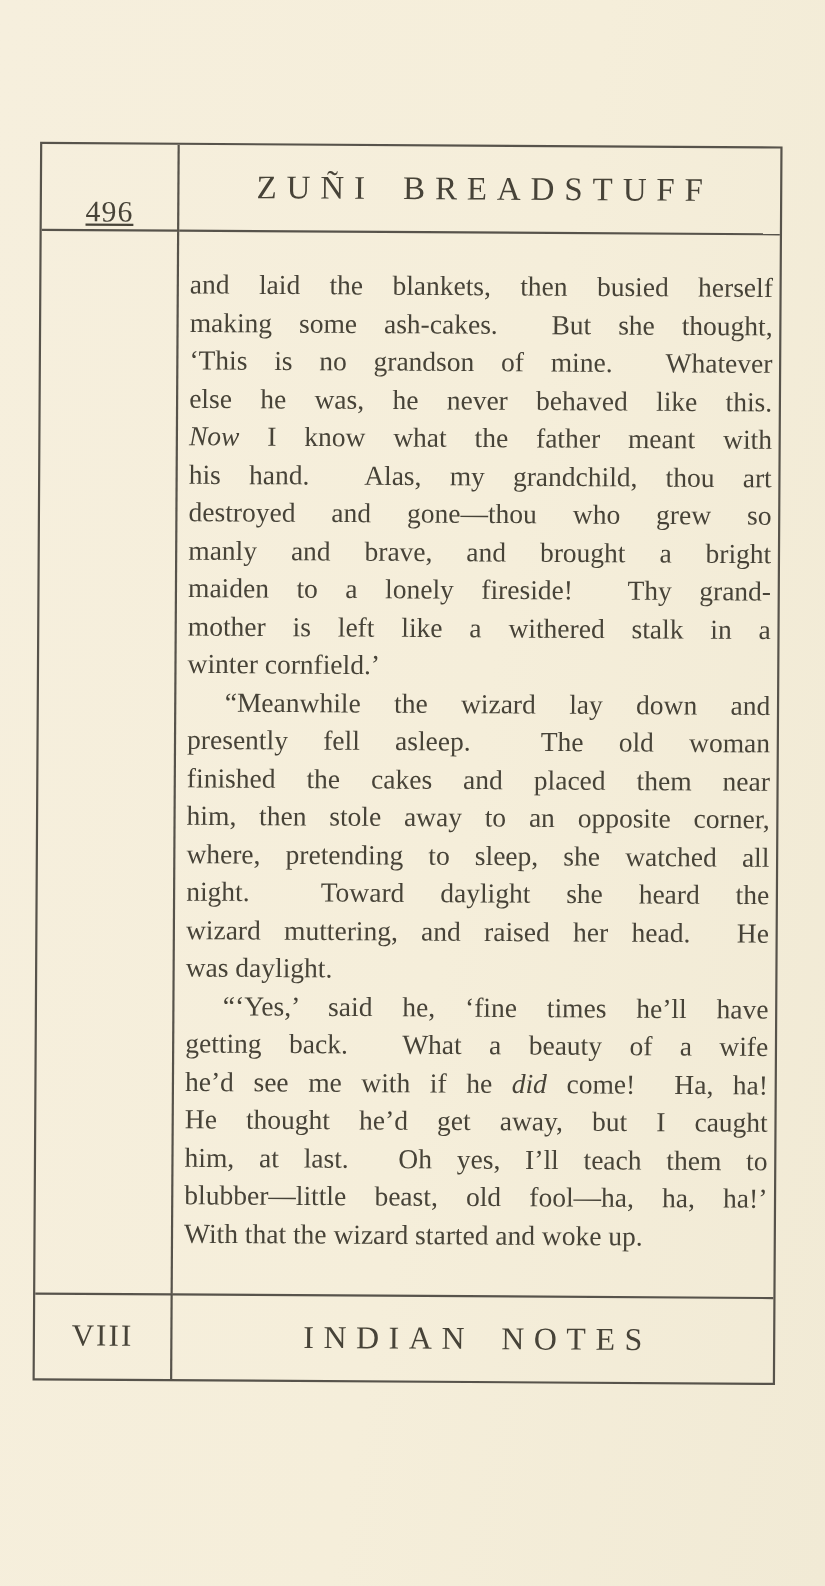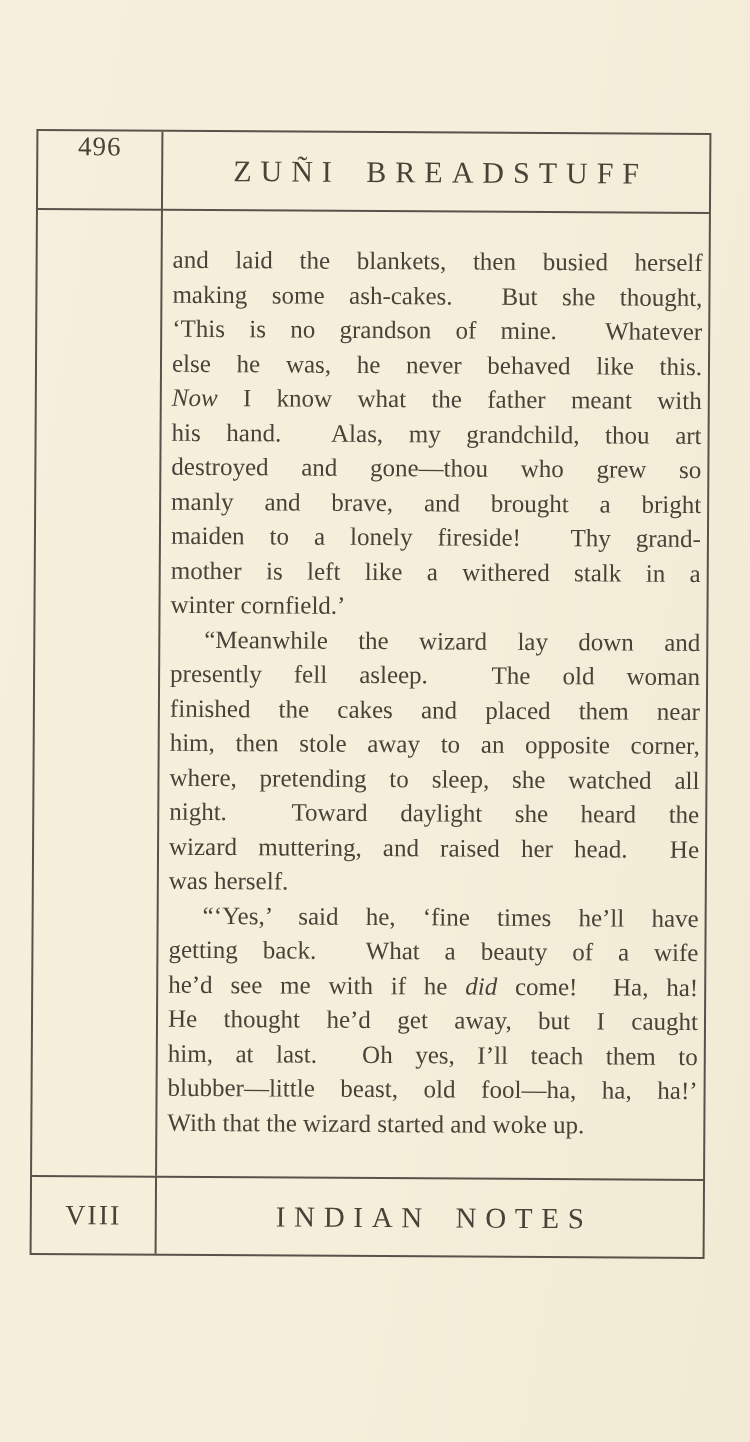--- a/index.html
+++ b/index.html
@@ -27,22 +27,22 @@
     transform:rotate(0.35deg);
     display:grid;
     grid-template-columns:125px 1fr;
     grid-template-rows:79px 1fr 78px;
     box-sizing:border-box;
   }
   .cell{box-sizing:border-box;}
   .cell-pagenum{
     border-right:2px solid var(--rule);
     border-bottom:2px solid var(--rule);
-    display:flex;align-items:flex-start;justify-content:center;
-    font-size:27px;letter-spacing:1px;
+    display:flex;align-items:flex-end;justify-content:center;
+    font-size:27px;letter-spacing:1px;text-decoration:underline;
   }
   .cell-title{
     border-bottom:2px solid var(--rule);
     display:flex;align-items:center;justify-content:center;
     font-size:30px;letter-spacing:0.30em;word-spacing:0.30em;
     white-space:nowrap;text-indent:0.3em;
   }
   .cell-left{
     border-right:2px solid var(--rule);
   }
@@ -102,21 +102,21 @@
         <div class="line"><span>maiden to a lonely fireside!&nbsp; Thy grand-</span></div>
         <div class="line"><span>mother is left like a withered stalk in a</span></div>
         <div class="line para-end"><span>winter cornfield.’</span></div>
         <div class="line"><span class="indent"></span><span>“Meanwhile the wizard lay down and</span></div>
         <div class="line"><span>presently fell asleep.&nbsp; The old woman</span></div>
         <div class="line"><span>finished the cakes and placed them near</span></div>
         <div class="line"><span>him, then stole away to an opposite corner,</span></div>
         <div class="line"><span>where, pretending to sleep, she watched all</span></div>
         <div class="line"><span>night.&nbsp; Toward daylight she heard the</span></div>
         <div class="line"><span>wizard muttering, and raised her head.&nbsp; He</span></div>
-        <div class="line para-end"><span>was herself.</span></div>
+        <div class="line para-end"><span>was daylight.</span></div>
         <div class="line"><span class="indent"></span><span>“‘Yes,’ said he, ‘fine times he’ll have</span></div>
         <div class="line"><span>getting back.&nbsp; What a beauty of a wife</span></div>
         <div class="line"><span>he’d see me with if he </span><i>did</i><span> come!&nbsp; Ha, ha!</span></div>
         <div class="line"><span>He thought he’d get away, but I caught</span></div>
         <div class="line"><span>him, at last.&nbsp; Oh yes, I’ll teach them to</span></div>
         <div class="line"><span>blubber—little beast, old fool—ha, ha, ha!’</span></div>
         <div class="line para-end"><span>With that the wizard started and woke up.</span></div>
       </div>
 
     <div class="cell cell-vol">

